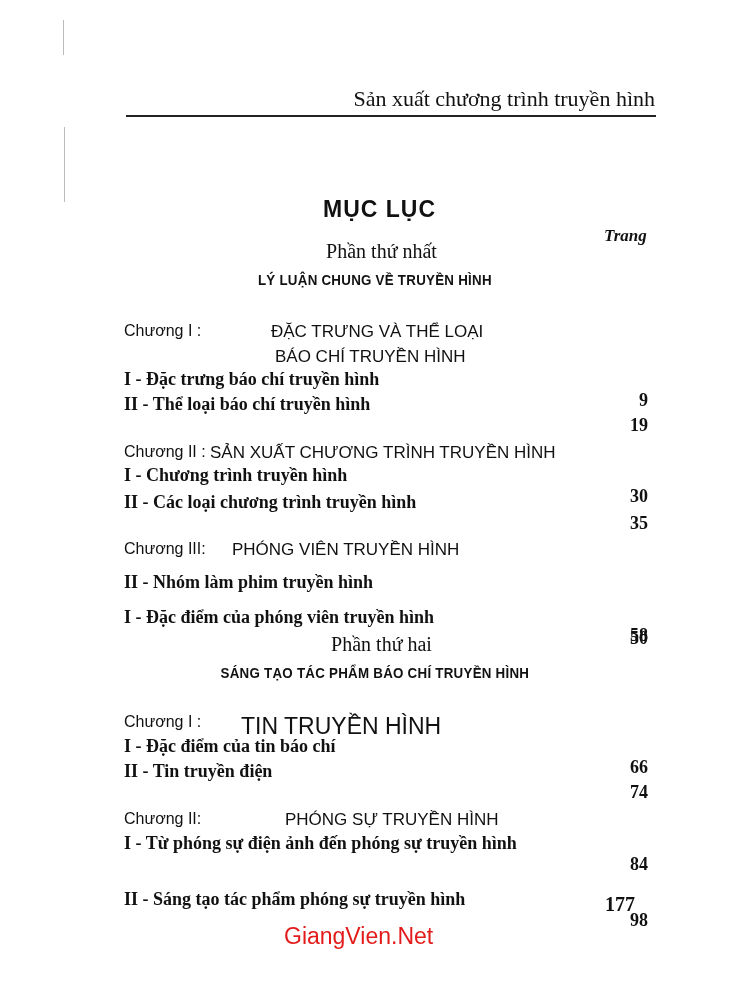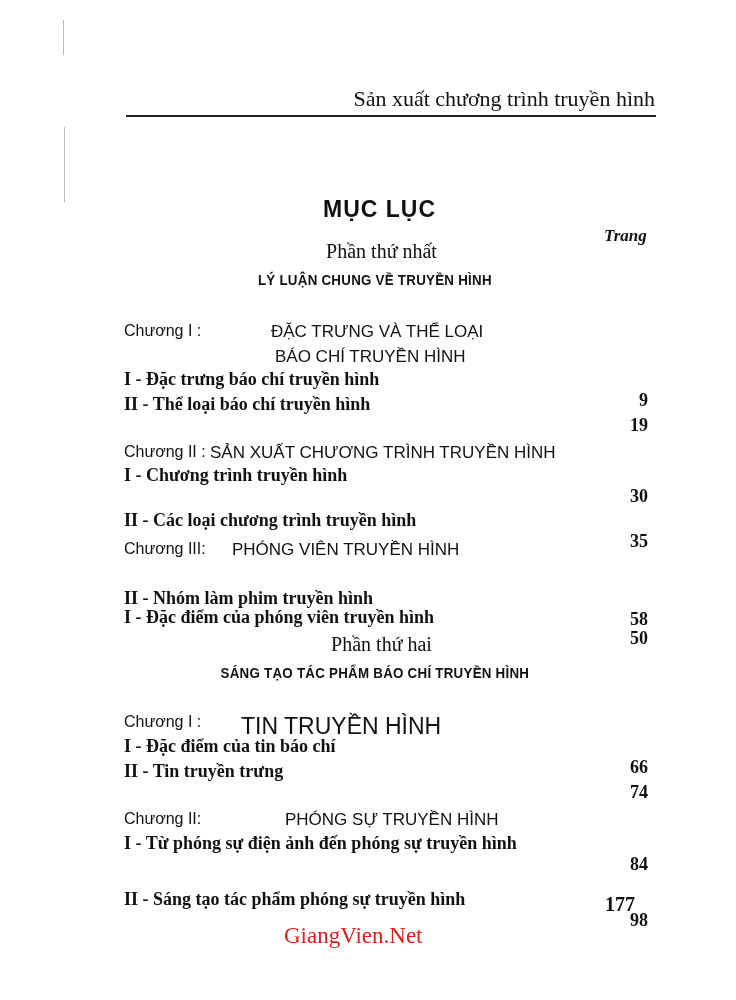--- a/index.html
+++ b/index.html
@@ -22,21 +22,21 @@
   .part-label { left: 0; width: 736px; text-align: center; padding-left: 27px; box-sizing: border-box; font-size: 20px; }
   .part-title {
     left: 0; width: 736px; text-align: center; padding-left: 16px; box-sizing: border-box;
     font-family: "Liberation Sans", sans-serif; font-weight: bold; font-size: 15.5px;
     transform: scaleX(0.86); transform-origin: center; letter-spacing: 0.3px;
   }
   .chapter { font-family: "Liberation Sans", sans-serif; font-size: 16px; }
   .toc-row { left: 124px; width: 524px; font-weight: bold; font-size: 18px; display: flex; justify-content: space-between; flex-direction: column; }
   .toc-row .pg { text-align: right; }
   .page-number { left: 605px; top: 893px; font-weight: bold; font-size: 20px; }
-  .watermark { left: 284px; top: 923px; color: #e31b1b; font-family: Liberation Serif, serif; font-size: 23px; }
+  .watermark { left: 284px; top: 923px; color: #e31b1b; font-family: Liberation Sans, sans-serif; font-size: 23px; }
 </style>
 </head>
 <body>
 
 <div class="scan-mark" style="left:63px;top:20px;height:35px;"></div>
 <div class="scan-mark" style="left:64px;top:127px;height:75px;"></div>
 
 <div class="abs running-head">Sản xuất chương trình truyền hình</div>
 <div class="abs rule"></div>
 
@@ -57,47 +57,47 @@
   <span>II - Thể loại báo chí truyền hình</span>
   <span class="pg">19</span>
 </div>
 
 <div class="abs chapter" style="left:124px;top:443px;">Chương II :</div>
 <div class="abs chapter" style="left:210px;top:443px;font-size:17px;">SẢN XUẤT CHƯƠNG TRÌNH TRUYỀN HÌNH</div>
 <div class="abs toc-row" style="top:465px;">
   <span>I - Chương trình truyền hình</span>
   <span class="pg">30</span>
 </div>
-<div class="abs toc-row" style="top:510px;justify-content:center;">
+<div class="abs toc-row" style="top:492px;justify-content:center;">
   <span>II - Các loại chương trình truyền hình</span>
   <span class="pg">35</span>
 </div>
 
 <div class="abs chapter" style="left:124px;top:540px;">Chương III:</div>
 <div class="abs chapter" style="left:232px;top:540px;font-size:17px;">PHÓNG VIÊN TRUYỀN HÌNH</div>
 <div class="abs toc-row" style="top:563px;margin-top:44px;">
   <span>I - Đặc điểm của phóng viên truyền hình</span>
   <span class="pg">50</span>
 </div>
-<div class="abs toc-row" style="top:588px;">
+<div class="abs toc-row" style="top:572px;gap:32px;">
   <span>II - Nhóm làm phim truyền hình</span>
   <span class="pg">58</span>
 </div>
 
 <div class="abs part-label" style="top:633px;">Phần thứ hai</div>
 <div class="abs part-title" style="top:664px;">SÁNG TẠO TÁC PHẨM BÁO CHÍ TRUYỀN HÌNH</div>
 
 <div class="abs chapter" style="left:124px;top:713px;">Chương I :</div>
 <div class="abs chapter" style="left:241px;top:713px;font-size:23px;">TIN TRUYỀN HÌNH</div>
 <div class="abs toc-row" style="top:736px;">
   <span>I - Đặc điểm của tin báo chí</span>
   <span class="pg">66</span>
 </div>
 <div class="abs toc-row" style="top:761px;">
-  <span>II - Tin truyền trưng</span>
+  <span>II - Tin truyền điện</span>
   <span class="pg">74</span>
 </div>
 
 <div class="abs chapter" style="left:124px;top:810px;">Chương II:</div>
 <div class="abs chapter" style="left:285px;top:810px;font-size:17px;">PHÓNG SỰ TRUYỀN HÌNH</div>
 <div class="abs toc-row" style="top:833px;">
   <span>I - Từ phóng sự điện ảnh đến phóng sự truyền hình</span>
   <span class="pg">84</span>
 </div>
 <div class="abs toc-row" style="top:857px;margin-top:32px;">

